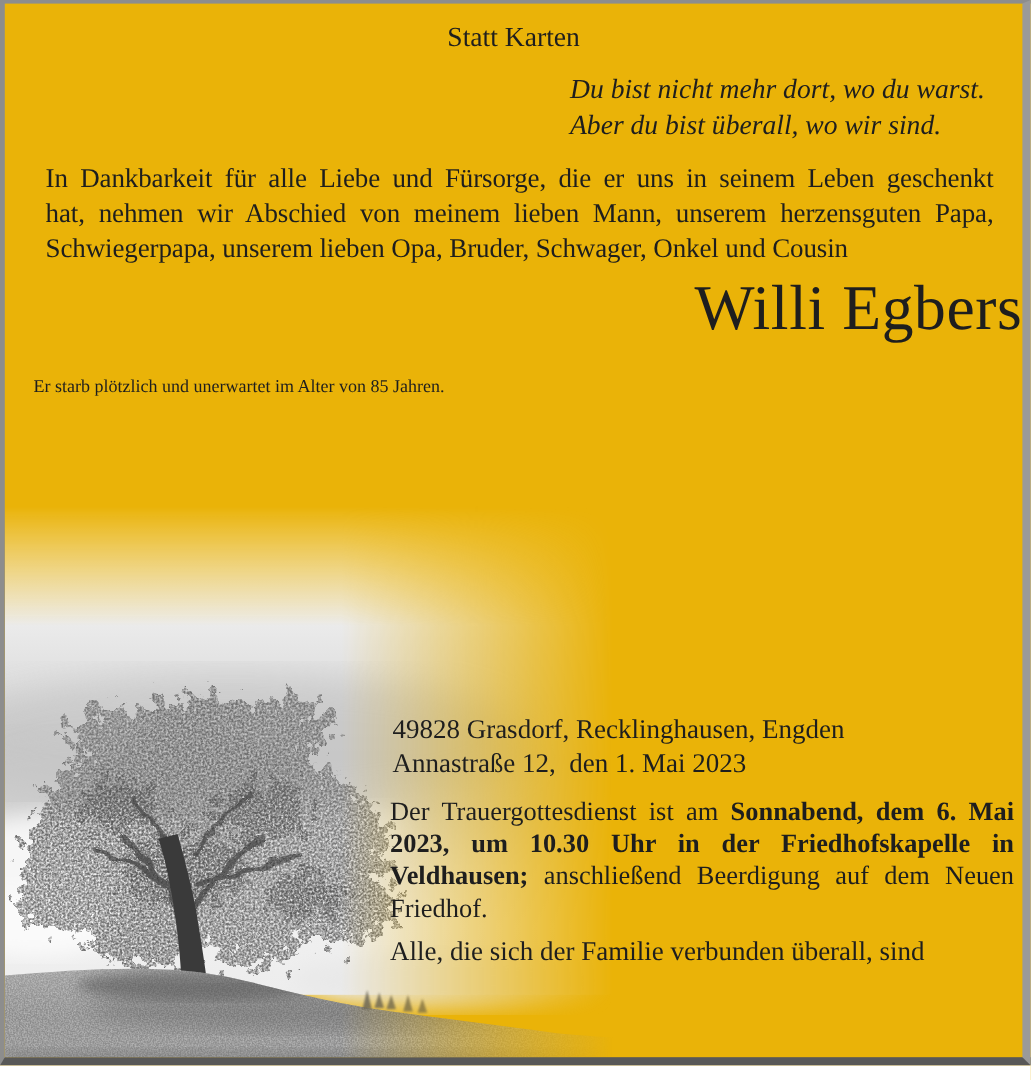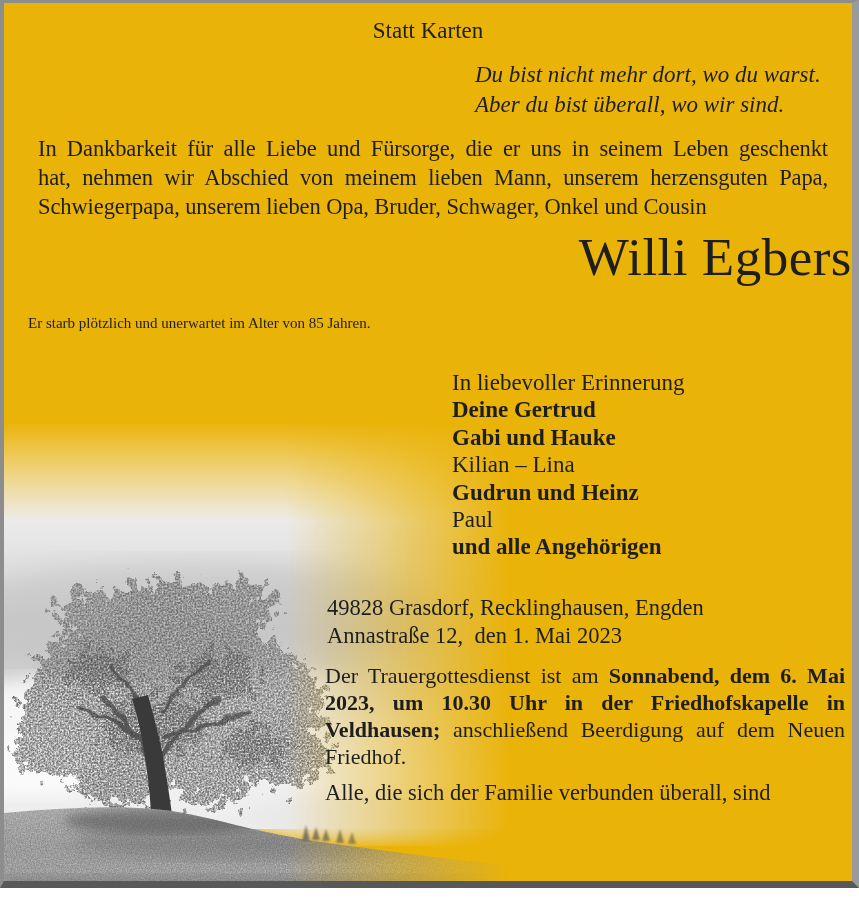--- a/index.html
+++ b/index.html
@@ -196,29 +196,20 @@
   <div class="abs intro">
     <div class="jline">In Dankbarkeit für alle Liebe und Fürsorge, die er uns in seinem Leben geschenkt</div>
     <div class="jline">hat, nehmen wir Abschied von meinem lieben Mann, unserem herzensguten Papa,</div>
     <div>Schwiegerpapa, unserem lieben Opa, Bruder, Schwager, Onkel und Cousin</div>
   </div>
 
   <h1 class="abs name">Willi Egbers</h1>
 
   <div class="abs death">Er starb plötzlich und unerwartet im Alter von 85 Jahren.</div>
 
-  <div class="abs remembrance">
-    <div>In liebevoller Erinnerung</div>
-    <div class="b">Deine Gertrud</div>
-    <div class="b">Gabi und Hauke</div>
-    <div>Kilian – Lina</div>
-    <div class="b">Gudrun und Heinz</div>
-    <div>Paul</div>
-    <div class="b">und alle Angehörigen</div>
-  </div>
 
   <div class="abs address">
     <div>49828 Grasdorf, Recklinghausen, Engden</div>
     <div>Annastraße 12,&nbsp; den 1. Mai 2023</div>
   </div>
 
   <div class="abs service">
     <div class="jline"><span>Der Trauergottesdienst ist am </span><span class="b">Sonnabend, dem 6. Mai</span><span></span></div>
     <div class="jline"><span></span><span class="b">2023, um 10.30 Uhr in der Friedhofskapelle in</span><span></span></div>
     <div class="jline"><span class="b">Veldhausen;</span><span> anschließend Beerdigung auf dem Neuen</span></div>

